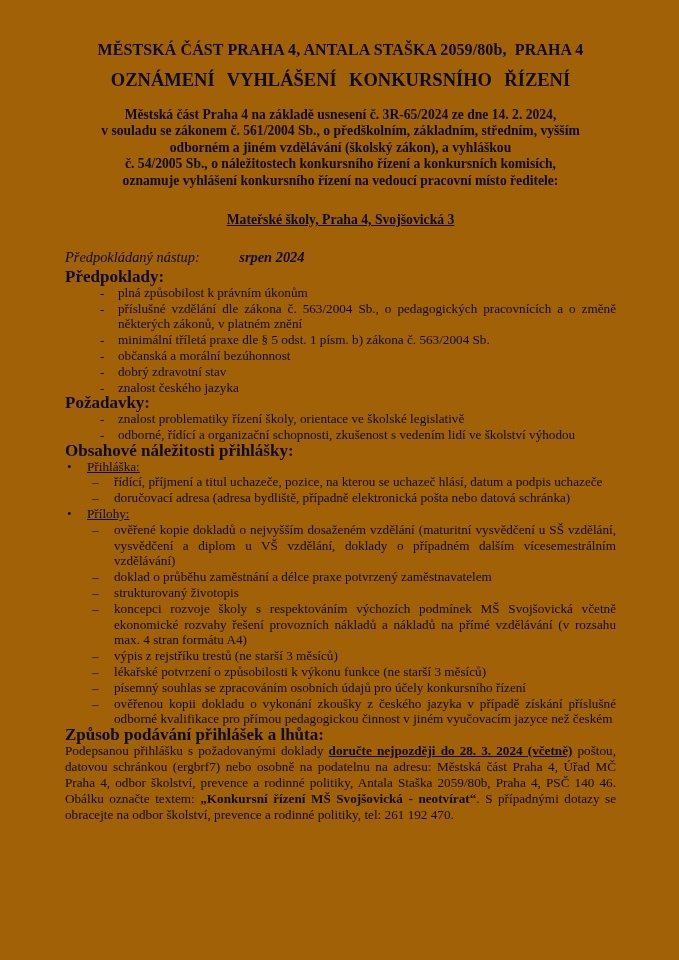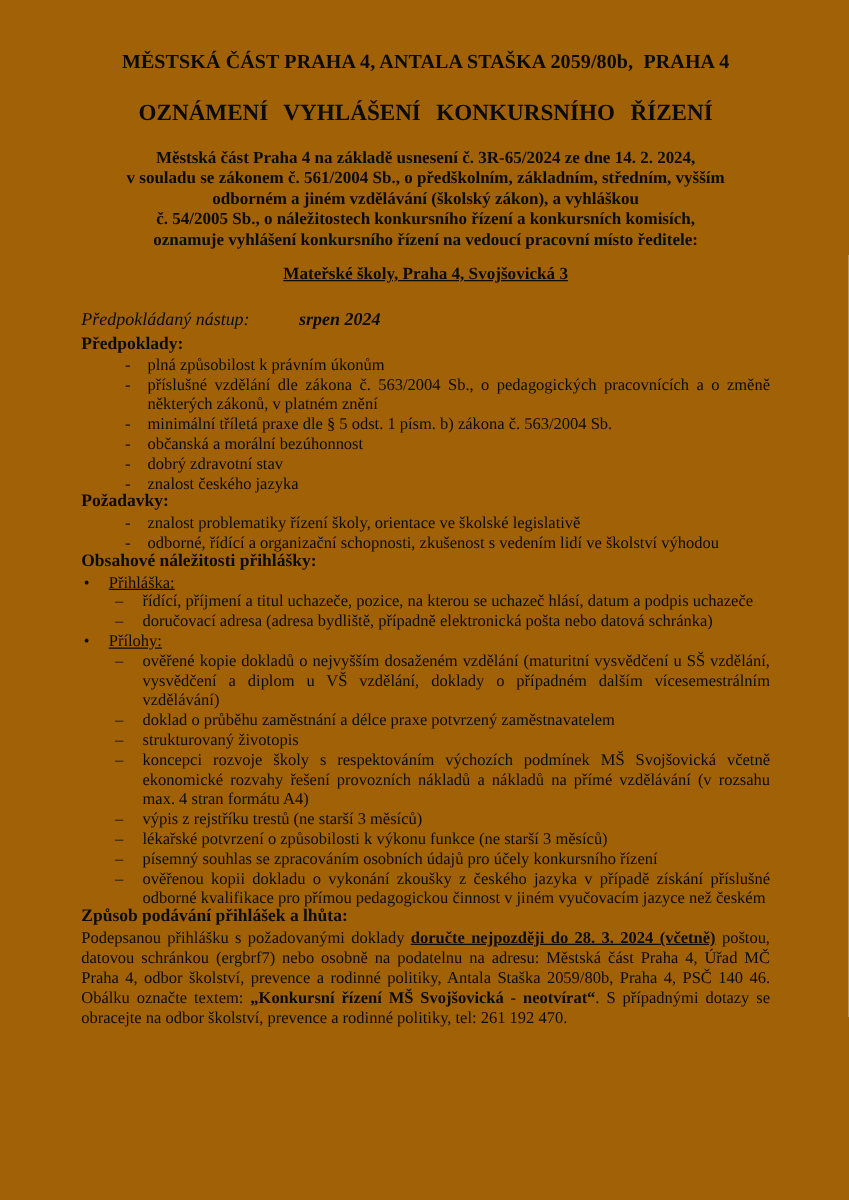--- a/index.html
+++ b/index.html
@@ -14,31 +14,31 @@
     width:679px;height:960px;
     padding:40px 63px 30px 65px;
     background:#a16207;
   }
   .h1{
     font-size:16px;font-weight:bold;text-align:center;
     white-space:pre-wrap;letter-spacing:.1px;line-height:20px;
   }
   .h2{
     font-size:18.5px;font-weight:bold;text-align:center;
-    word-spacing:.42em;margin-top:20px;line-height:23px;
+    word-spacing:.42em;margin-top:9px;line-height:23px;
   }
   .intro{
     font-size:13.6px;font-weight:bold;text-align:center;
     line-height:16.4px;margin-top:15px;white-space:pre-line;
   }
-  .pos{ text-align:center;font-weight:bold;font-size:13.7px;margin-top:10px;line-height:17px;}
+  .pos{ text-align:center;font-weight:bold;font-size:13.7px;margin-top:22px;line-height:17px;}
   .u{ text-decoration:underline; }
   .start{ margin-top:20px;margin-bottom:3px;font-style:italic;font-size:14.4px;line-height:18px;}
   .start-value{ font-weight:bold;margin-left:36px; }
-  .sec-title{ font-weight:bold;font-size:14px;line-height:15.8px; }
+  .sec-title{ font-weight:bold;font-size:17px;line-height:15.8px; }
   .li{ display:flex;font-size:13.2px;line-height:15.8px; }
   .li .txt{ flex:1;text-align:justify; }
   .dash-list .li{ padding-left:35px; }
   .dash-list .marker{ flex:0 0 18px; }
   .endash-list .li{ padding-left:27px; }
   .endash-list .marker{ flex:0 0 22px; }
   .group-head{ display:flex;font-size:13.2px;line-height:15.8px;padding-left:2px; }
   .bullet{ flex:0 0 20px; }
   .notice{ font-weight:bold;font-size:13.6px;line-height:15.9px;text-align:justify; }
   .para-rich{ font-size:13.2px;line-height:16.1px;text-align:justify; }

